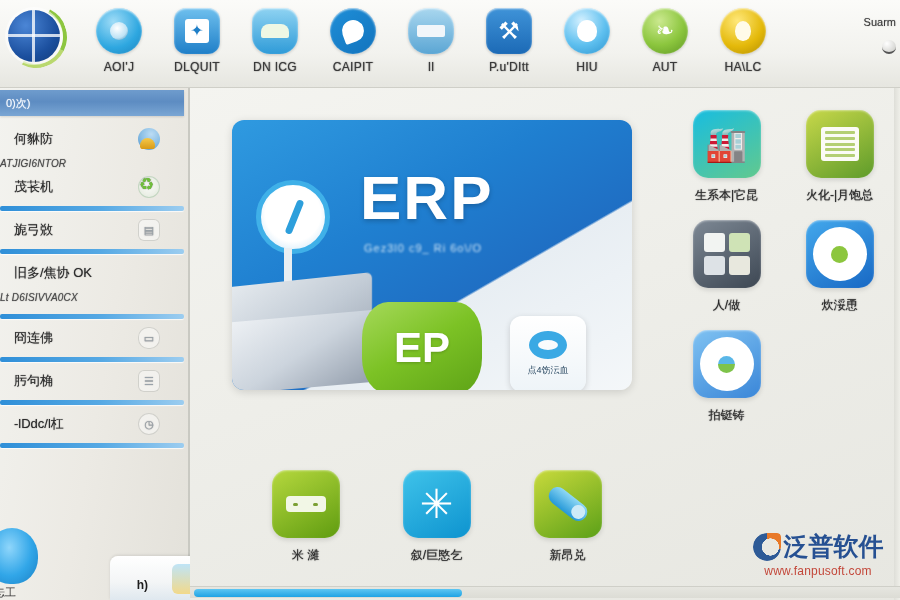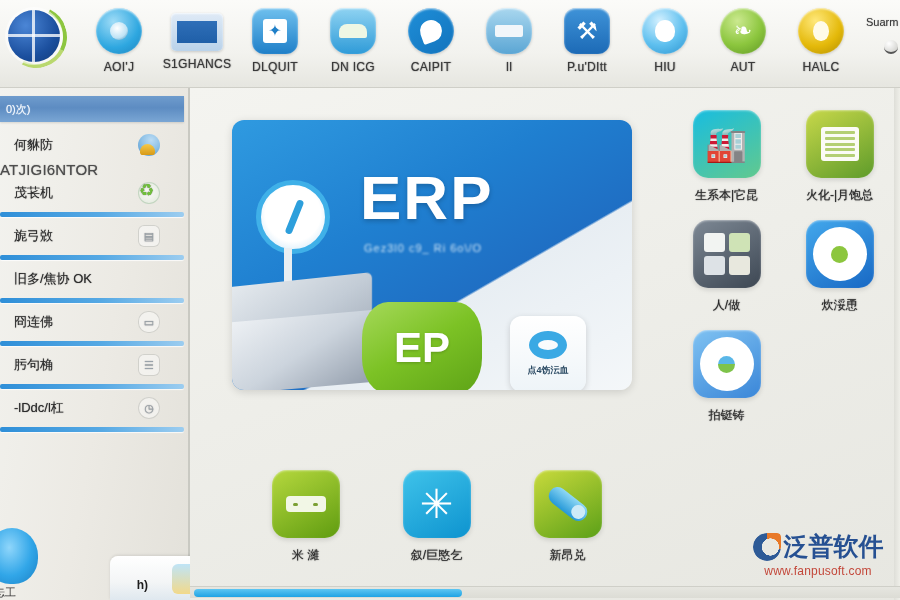--- a/index.html
+++ b/index.html
@@ -71,38 +71,39 @@
     border-bottom: 2px solid #555;
   }
 
   
   .sidebar {
     position: absolute; left: 0; top: 88px; width: 190px; height: 512px;
     background: linear-gradient(100deg, #f3f3ef 0%, #eceae4 55%, #e3e1da 100%);
     border-right: 2px solid #c9c9c2;
   }
   .sb-head {
-    height: 26px; margin: 8px 4px 0 0;
+    height: 26px; margin: 2px 4px 0 0;
     background: linear-gradient(#6f9ccd 0%, #5d8cc2 45%, #7aa6d4 100%);
     display: flex; align-items: center; padding-left: 6px;
     font-size: 11px; color: #f2f7fd; filter: blur(.5px);
     text-shadow: 0 0 1px rgba(255,255,255,.7);
     box-shadow: 0 1px 2px rgba(0,0,0,.12);
   }
   .sb-body { padding: 10px 0 0 0; }
   .sb-row {
     position: relative; height: 26px; display: flex; align-items: center;
     padding-left: 14px; font-size: 13px; color: #2c2c2c;
     filter: blur(.45px); text-shadow: 0 0 1.1px rgba(70,70,70,.75);
     cursor: default;
   }
   .sb-sub {
-    padding-left: 0px; font-size: 15px; color: #4d4d4d; height: 22px;
+    padding-left: 0px; font-size: 10px; color: #4d4d4d; height: 22px;
     display: flex; align-items: center; filter: blur(.55px);
     letter-spacing: .2px;
+    font-style: italic;
   }
   .sb-row .sb-icn {
     position: absolute; right: 28px; top: 2px; width: 22px; height: 22px;
     border-radius: 50%;
   }
   .sb-icn.user {
     background: radial-gradient(circle at 60% 28%, #bcdcf4 0%, #8cc0e6 48%, #4f93cb 100%);
   }
   .sb-icn.user::after {
     content:""; position:absolute; left:2px; bottom:1px; width:15px; height:11px;
@@ -221,21 +222,21 @@
     border-radius: 12px;
     background: linear-gradient(#ffffff, #eef4f8);
     box-shadow: 0 2px 6px rgba(0,0,0,.16);
     display: flex; flex-direction: column; align-items: center; justify-content: center;
   }
   .banner-tile .ring {
     width: 38px; height: 28px; border-radius: 50%;
     border: 9px solid #3aa9e4; filter: blur(.3px);
   }
   .banner-tile .t-lbl {
-    margin-top: 5px; font-size: 9px; color: #2b4a63; filter: blur(.55px); font-weight: bold;
+    margin-top: 5px; font-size: 9px; color: #2b4a63; filter: blur(.55px);
   }
 
   
   .grid-right { position: absolute; left: 480px; top: 22px; width: 226px; }
   .grid-bottom { position: absolute; left: 50px; top: 382px; width: 656px; }
   .grid { display: flex; flex-wrap: wrap; }
   .cell {
     width: 113px; display: flex; flex-direction: column; align-items: center;
     margin-bottom: 16px; cursor: default;
   }
@@ -317,26 +318,20 @@
       <div class="globe"></div>
     </div>
 
     <div class="tb-item">
       <div class="tb-ico round" style="background:radial-gradient(circle at 38% 30%,#9fdcf7,#2ea7e0 60%,#1b82bd)">
         <span style="width:18px;height:18px;border-radius:50%;background:radial-gradient(circle at 40% 35%,#fff,#bfe3f5 60%,#2b7fae)"></span>
       </div>
       <div class="tb-lbl">AOI'J</div>
     </div>
 
-    <div class="tb-item">
-      <div class="tb-ico" style="border-radius:5px;background:linear-gradient(#dfeaf6,#b9d2ea);width:52px;height:38px;margin-top:5px">
-        <span style="width:40px;height:22px;background:linear-gradient(#2f6fb8,#1f5fa8);display:block"></span>
-      </div>
-      <div class="tb-lbl">S1GHANCS</div>
-    </div>
 
     <div class="tb-item">
       <div class="tb-ico" style="background:linear-gradient(#6fc0ee,#1f7fc8)">
         <span style="width:24px;height:24px;background:#fff;display:flex;align-items:center;justify-content:center;border-radius:3px;color:#1f7fc8;font-size:16px">✦</span>
       </div>
       <div class="tb-lbl">DLQUIT</div>
     </div>
 
     <div class="tb-item">
       <div class="tb-ico" style="border-radius:14px 14px 18px 18px;background:linear-gradient(#8fd3f2,#2f9bd8)">
@@ -416,20 +411,23 @@
         <span>旎弓敚</span>
         <span class="sb-icn ghost">
             <span>▤</span>
           </span>
       </div>
 
       <div class="sb-bar"></div>
 
       <div class="sb-row">
         <span>旧多/焦协 OK</span>
+      </div>
+      <div class="sb-row sb-sub" style="padding-left:0">
+        <span>Lt D6ISIVVA0CX</span>
       </div>
 
       <div class="sb-bar"></div>
 
       <div class="sb-row">
         <span>冏连佛</span>
         <span class="sb-icn ghost" style="border-radius:10px">
             <span>▭</span>
           </span>
       </div>

